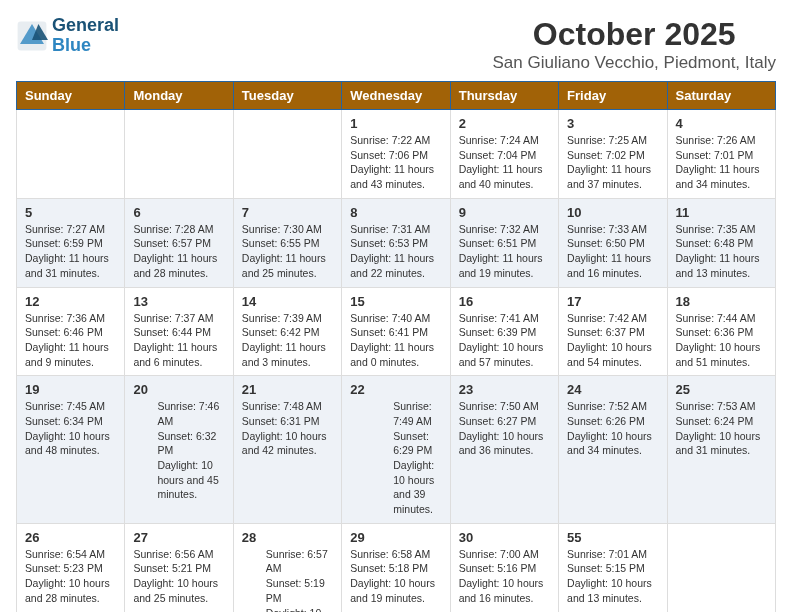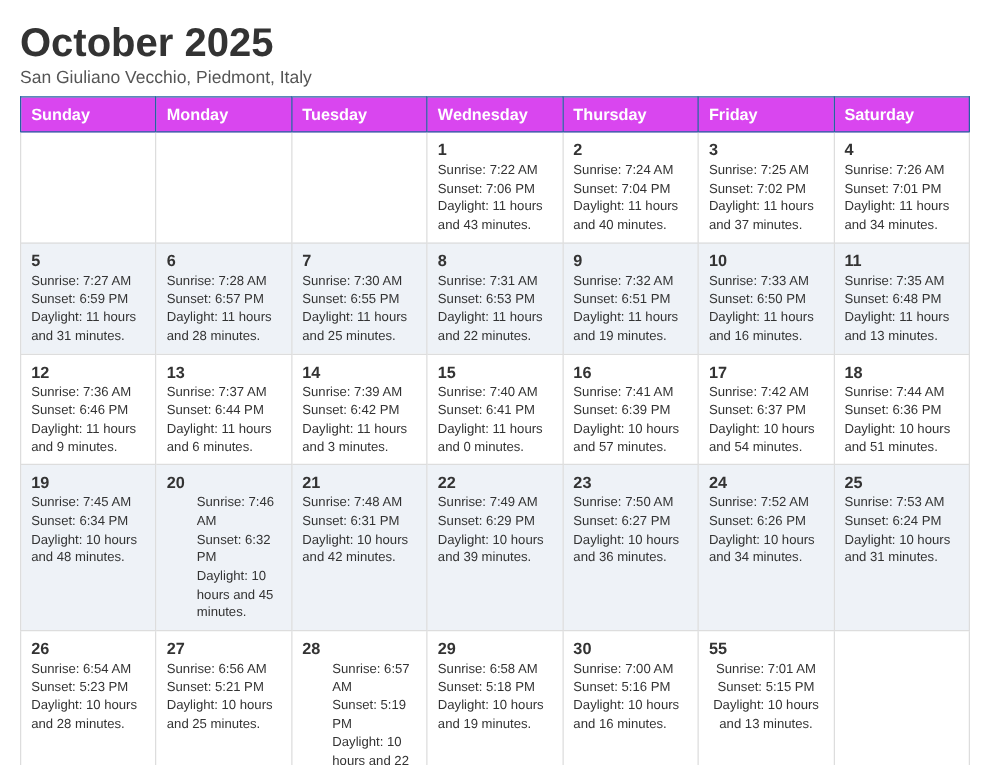--- a/index.html
+++ b/index.html
@@ -28,38 +28,38 @@
       line-height: 1.1;
     }
     .logo-text span {
       color: #1a5276;
     }
     .logo-icon {
       width: 32px;
       height: 32px;
     }
     .title-section {
-      text-align: left;
+      text-align: center;
     }
     .month-title {
       font-size: 32px;
       font-weight: bold;
       color: #333;
     }
     .location {
-      font-size: 14px;
+      font-size: 17px;
       color: #555;
     }
     .calendar {
       width: 100%;
       border-collapse: collapse;
       border: 1px solid #ccc;
     }
     .calendar th {
-      background-color: #d946ef;
+      background-color: #a16207;
       color: #fff;
       text-align: left;
       padding: 6px 8px;
       font-size: 13px;
       border: 1px solid #2563a0;
     }
     .calendar td {
       vertical-align: top;
       padding: 6px 8px;
       border: 1px solid #ddd;
@@ -90,20 +90,31 @@
       background: #fff;
     }
     .calendar tbody tr:nth-child(even) td {
       background: #eef2f7;
     }
   </style>
 </head>
 <body>
 
 <div class="header">
+  <div class="logo">
+    <svg class="logo-icon" viewBox="0 0 40 40">
+      <rect x="2" y="2" width="36" height="36" rx="4" fill="#1a5276" opacity="0.1"></rect>
+      <polygon points="20,5 35,30 5,30" fill="#2e86c1" opacity="0.8"></polygon>
+      <polygon points="28,5 40,25 20,25" fill="#1a5276" opacity="0.9"></polygon>
+    </svg>
+    <div class="logo-text">
+      <div><span>General</span></div>
+      <div><span style="color:#2e86c1;">Blue</span></div>
+    </div>
+  </div>
   <div class="title-section">
     <div class="month-title">October 2025</div>
     <div class="location">San Giuliano Vecchio, Piedmont, Italy</div>
   </div>
 </div>
 
 <table class="calendar">
   <thead>
     <tr id="weekday-header">
         <th>Sunday</th>
@@ -247,21 +258,21 @@
 Daylight: 10 hours and 45 minutes.</div>
         </td>
         <td>
           <span class="day-number">21</span>
           <div class="day-info" style="white-space: pre-line;">Sunrise: 7:48 AM
 Sunset: 6:31 PM
 Daylight: 10 hours and 42 minutes.</div>
         </td>
         <td>
           <span class="day-number">22</span>
-          <div class="day-info" style="white-space: pre-line;">Sunrise: 7:49 AM
+          <div class="day-info" style="white-space: pre-line; margin-left: 43px;">Sunrise: 7:49 AM
 Sunset: 6:29 PM
 Daylight: 10 hours and 39 minutes.</div>
         </td>
         <td>
           <span class="day-number">23</span>
           <div class="day-info" style="white-space: pre-line;">Sunrise: 7:50 AM
 Sunset: 6:27 PM
 Daylight: 10 hours and 36 minutes.</div>
         </td>
         <td>
@@ -303,20 +314,20 @@
 Daylight: 10 hours and 19 minutes.</div>
         </td>
         <td>
           <span class="day-number">30</span>
           <div class="day-info" style="white-space: pre-line;">Sunrise: 7:00 AM
 Sunset: 5:16 PM
 Daylight: 10 hours and 16 minutes.</div>
         </td>
         <td>
           <span class="day-number">55</span>
-          <div class="day-info" style="white-space: pre-line; text-align: center;">Sunrise: 7:01 AM
+          <div class="day-info" style="white-space: pre-line;">Sunrise: 7:01 AM
 Sunset: 5:15 PM
 Daylight: 10 hours and 13 minutes.</div>
         </td>
         <td class="empty-cell"></td>
       </tr>
     </tbody>
 </table>
 
 </body></html>

